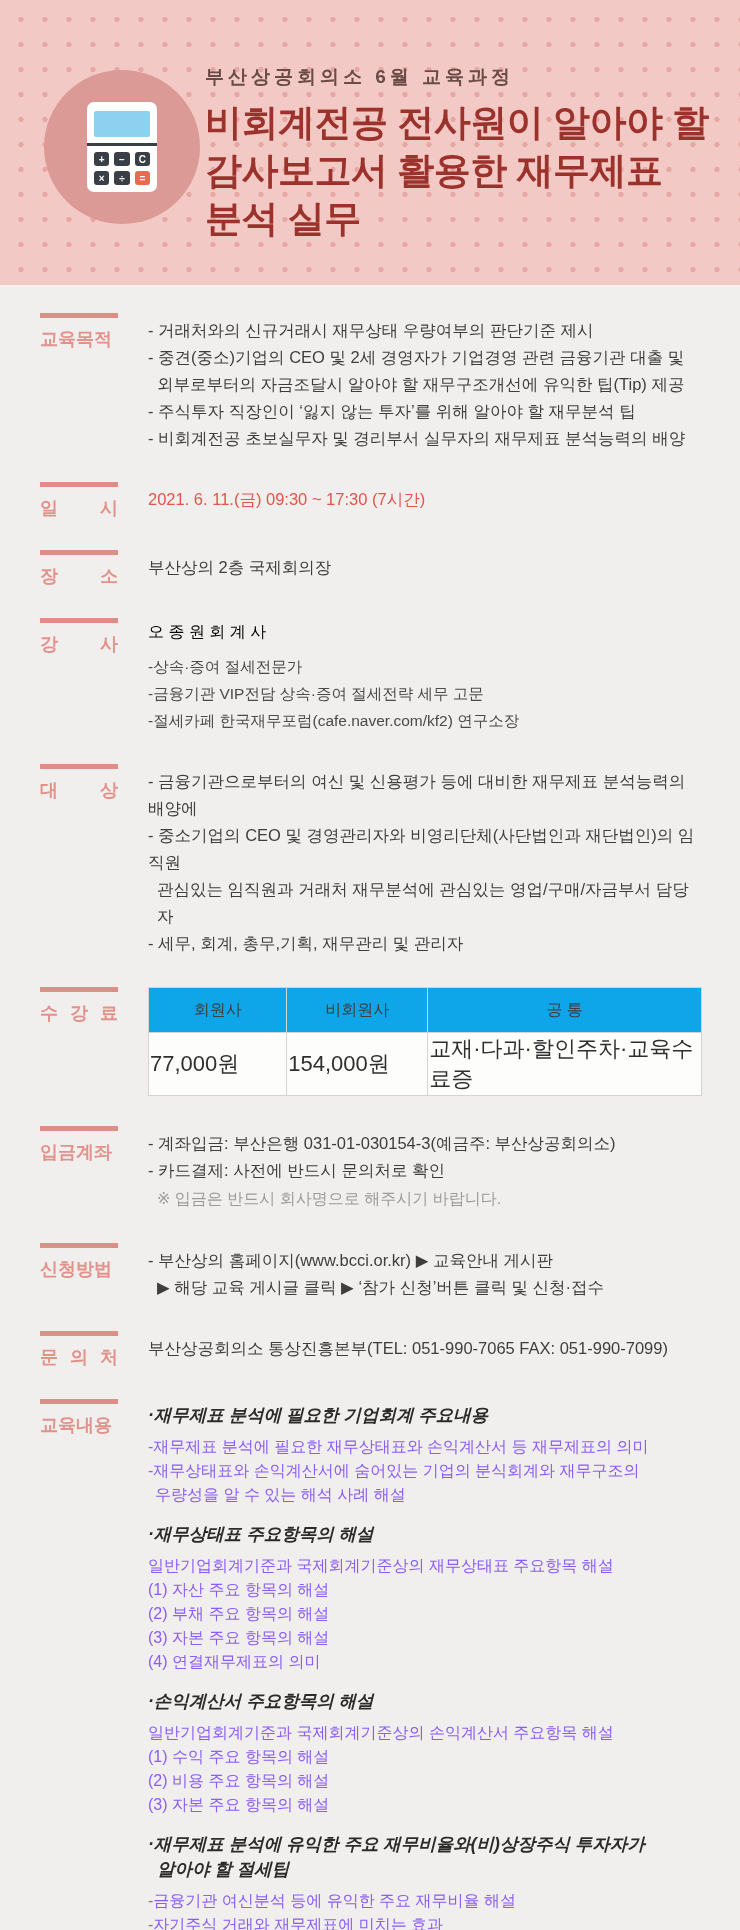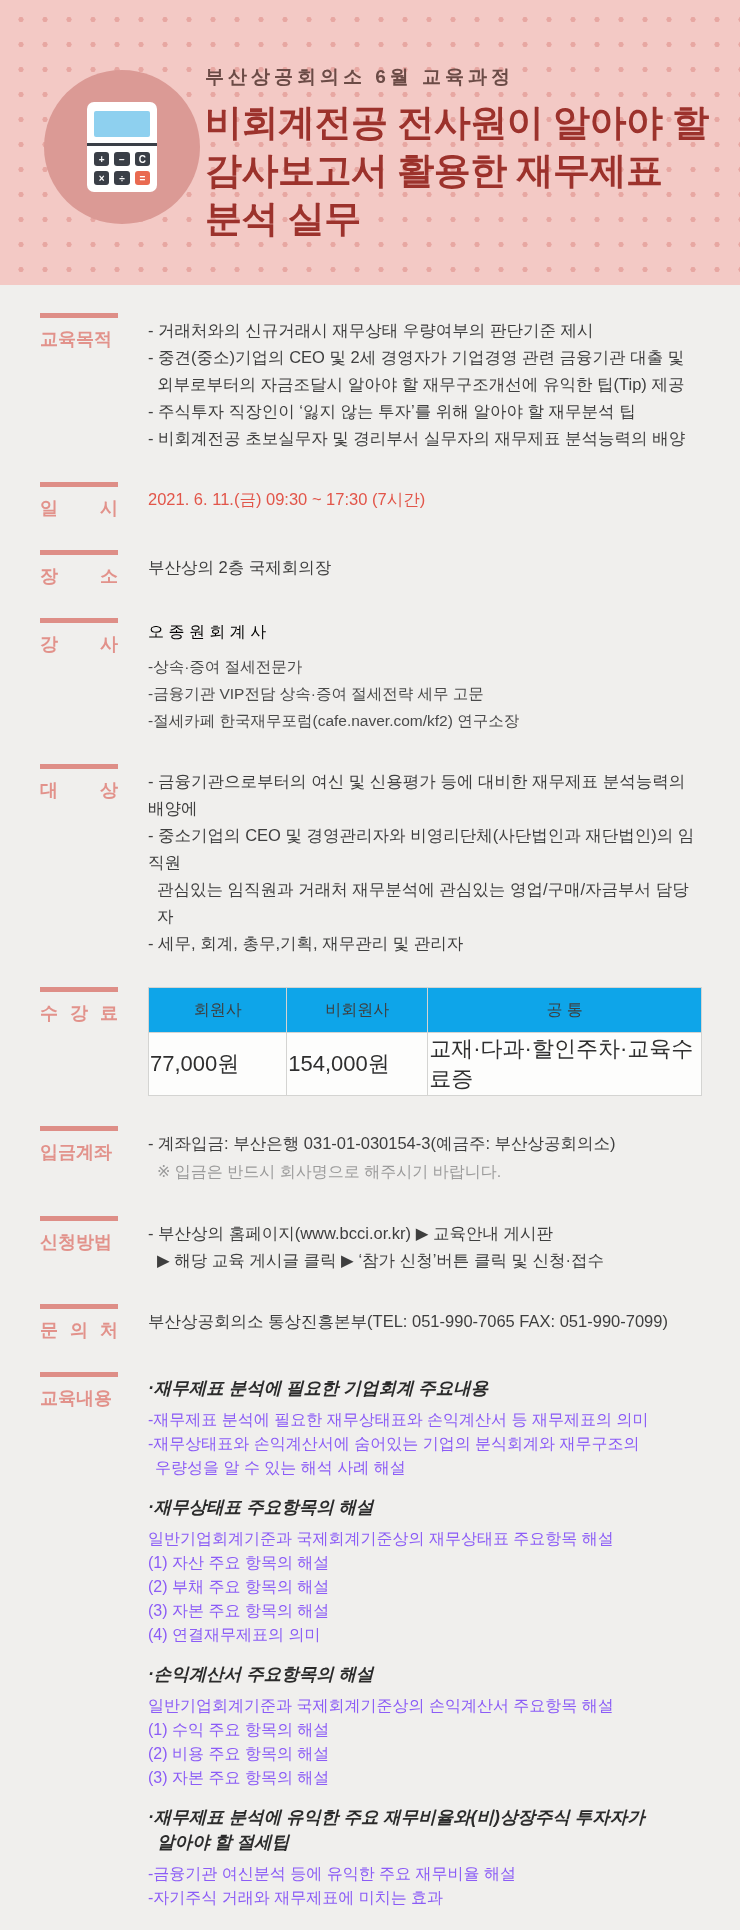--- a/index.html
+++ b/index.html
@@ -172,20 +172,21 @@
       </div>
     </div>
 
     <div class="row">
       <div class="lbl">
         <i class="bar"></i>
         <span class="lbl-text">입금계좌</span>
       </div>
       <div class="content">
         <div class="line">- 계좌입금: 부산은행 031-01-030154-3(예금주: 부산상공회의소)</div>
+        <div class="line">- 카드결제: 사전에 반드시 문의처로 확인</div>
         <div class="note">※ 입금은 반드시 회사명으로 해주시기 바랍니다.</div>
       </div>
     </div>
 
     <div class="row">
       <div class="lbl">
         <i class="bar"></i>
         <span class="lbl-text">신청방법</span>
       </div>
       <div class="content">

